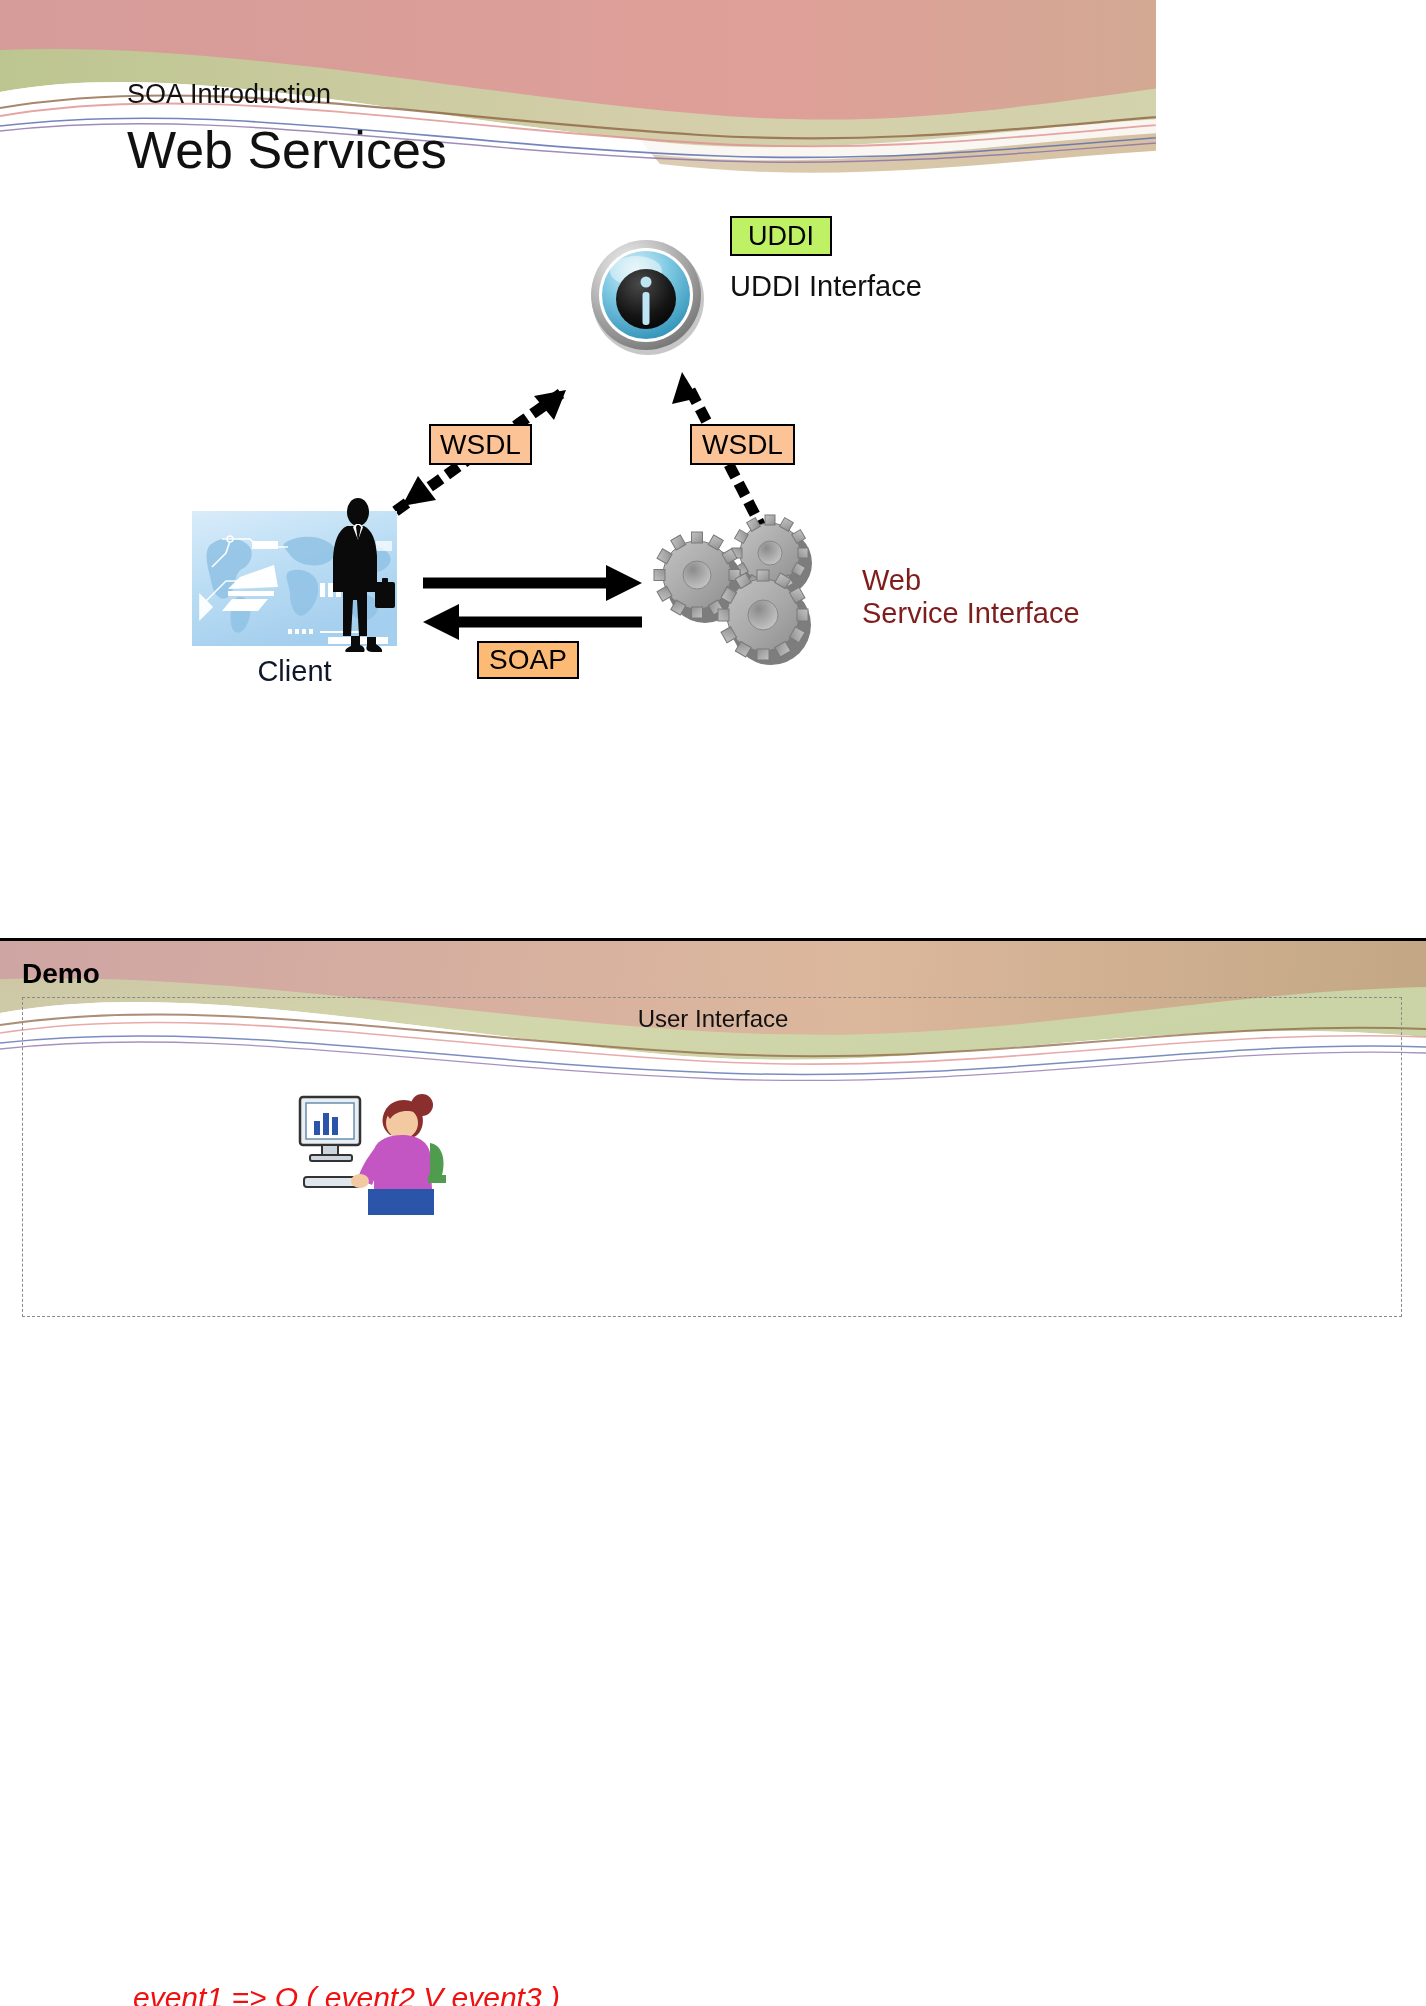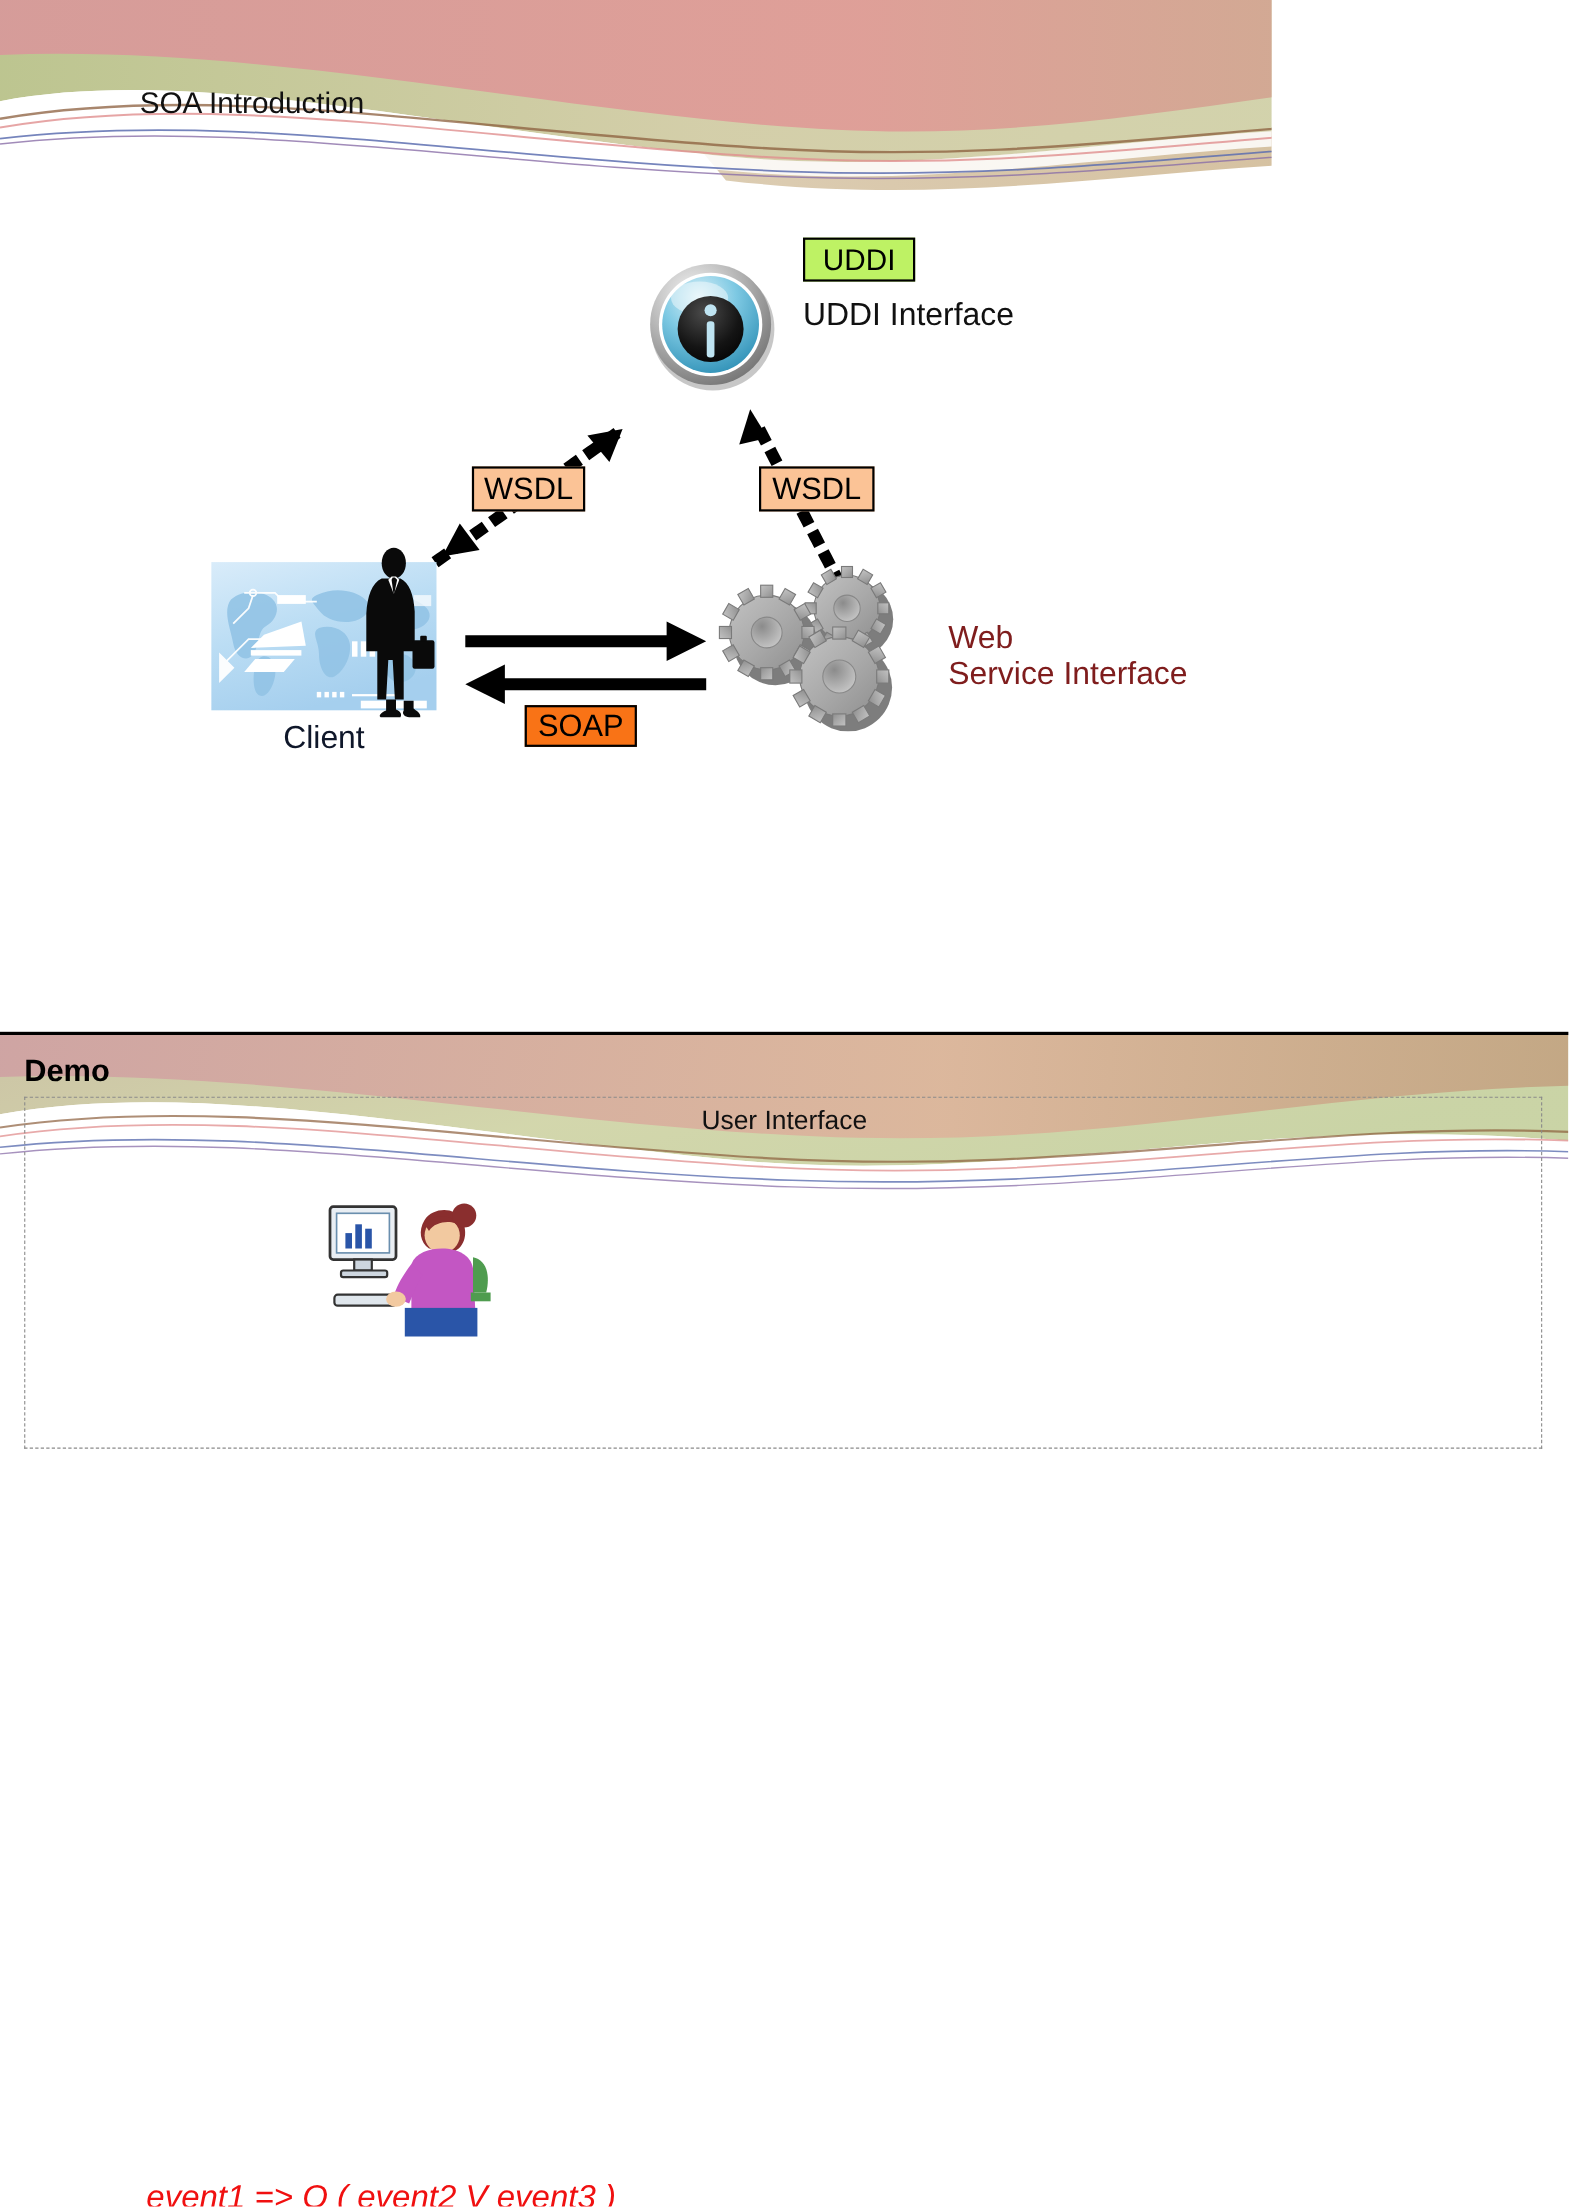--- a/index.html
+++ b/index.html
@@ -38,21 +38,21 @@
     font-size:29px; color:#111; white-space:nowrap;
   }
 
   .tagbox {
     position:absolute; border:2.5px solid #000;
     display:flex; align-items:center; justify-content:center;
     font-size:28px; color:#000;
   }
   .wsdl1 { left:429px; top:424px; width:103px; height:41px; background:#fbc396; }
   .wsdl2 { left:690px; top:424px; width:105px; height:41px; background:#fbc396; }
-  .soap  { left:477px; top:641px; width:102px; height:38px; background:#f97316; }
+  .soap  { left:477px; top:641px; width:102px; height:38px; background:#fdba74; }
 
   .client-img { position:absolute; left:192px; top:511px; width:205px; height:135px; }
   .client-person { position:absolute; left:320px; top:496px; width:80px; height:160px; }
   .client-label {
     position:absolute; left:192px; top:655px; width:205px; text-align:center;
     font-size:29px; color:#0f172a;
   }
 
   .gears-img { position:absolute; left:645px; top:505px; width:215px; height:160px; }
   .wsp-label {
@@ -123,20 +123,21 @@
         <path d="M640,140 C900,170 1100,95 1426,120 L1426,150 C1120,128 930,196 660,164 Z" fill="url(#g3)" opacity="0.75"></path>
         <path d="M0,92 C170,60 380,112 640,140 C900,170 1100,95 1426,120 L1426,133 C1100,110 900,183 640,153 C380,124 170,74 0,106 Z" fill="#ffffff" opacity="0.85"></path>
         <path d="M0,108 C200,74 420,118 700,135 C980,152 1180,98 1426,108" fill="none" stroke="#8b5e3c" stroke-width="2.2" opacity="0.75"></path>
         <path d="M0,116 C200,82 420,126 700,143 C980,160 1180,106 1426,116" fill="none" stroke="#e08e8e" stroke-width="1.8" opacity="0.8"></path>
         <path d="M0,126 C220,100 440,146 720,156 C1000,166 1200,120 1426,128" fill="none" stroke="#5d6fb0" stroke-width="1.6" opacity="0.85"></path>
         <path d="M0,131 C220,106 440,152 720,161 C1000,170 1200,126 1426,134" fill="none" stroke="#8a6ea8" stroke-width="1.4" opacity="0.8"></path>
       </svg>
     </div>
 
     <div class="kicker">SOA Introduction</div>
+    <div class="title1">Web Services</div>
 
     <div class="uddi-icon">
       <svg width="120" height="120" viewBox="0 0 120 120">
         <defs>
           <radialGradient id="rim" cx="0.35" cy="0.25" r="0.85">
             <stop offset="0" stop-color="#f2f2f2"></stop>
             <stop offset="0.45" stop-color="#b9b9b9"></stop>
             <stop offset="1" stop-color="#6e6e6e"></stop>
           </radialGradient>
           <radialGradient id="blue" cx="0.38" cy="0.22" r="0.85">

